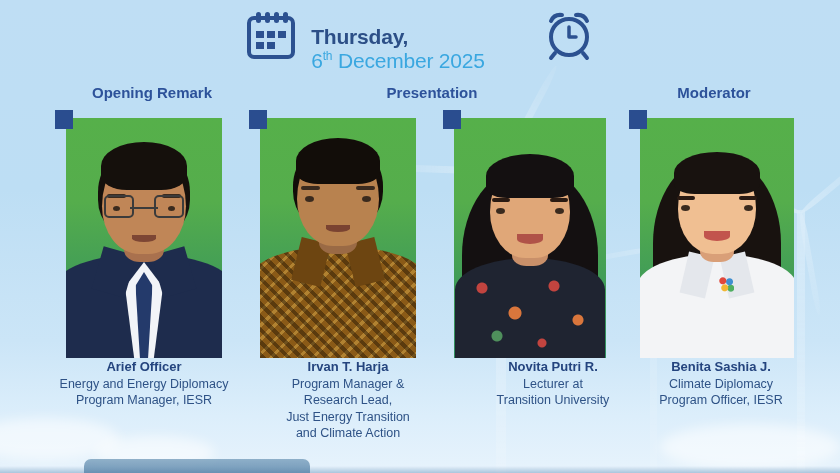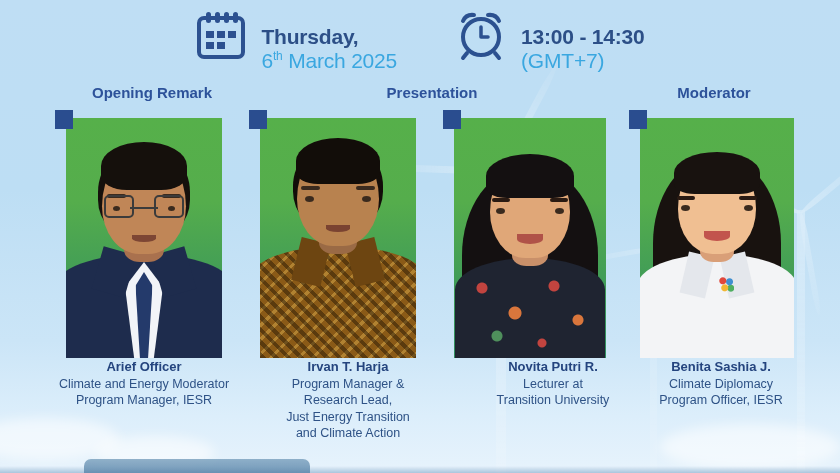--- a/index.html
+++ b/index.html
@@ -104,37 +104,33 @@
         <rect x="29" y="3" width="5" height="11" rx="2.5" fill="#2c5190"></rect>
         <rect x="38" y="3" width="5" height="11" rx="2.5" fill="#2c5190"></rect>
         <rect x="11" y="22" width="8" height="7" fill="#2c5190"></rect>
         <rect x="22" y="22" width="8" height="7" fill="#2c5190"></rect>
         <rect x="33" y="22" width="8" height="7" fill="#2c5190"></rect>
         <rect x="11" y="33" width="8" height="7" fill="#2c5190"></rect>
         <rect x="22" y="33" width="8" height="7" fill="#2c5190"></rect>
       </svg>
       <div class="htext">
         <div class="hline1">Thursday,</div>
-        <div class="hline2"><span>6</span><sup>th</sup><span> March 2025</span></div>
+        <div class="hline2"><span>6</span><sup>th</sup><span> December 2025</span></div>
       </div>
     </div>
 
     <div class="hblock">
       <svg class="hicon" width="52" height="52" viewBox="0 0 52 52">
         <circle cx="26" cy="28" r="18" fill="none" stroke="#2c5190" stroke-width="4"></circle>
         <path d="M8 12 q3-7 11-6" fill="none" stroke="#2c5190" stroke-width="4" stroke-linecap="round"></path>
         <path d="M44 12 q-3-7-11-6" fill="none" stroke="#2c5190" stroke-width="4" stroke-linecap="round"></path>
         <path d="M12 44 l-4 5" stroke="#2c5190" stroke-width="4" stroke-linecap="round"></path>
         <path d="M40 44 l4 5" stroke="#2c5190" stroke-width="4" stroke-linecap="round"></path>
         <path d="M26 18 v10 h7" fill="none" stroke="#2c5190" stroke-width="3.5" stroke-linecap="round" stroke-linejoin="round"></path>
       </svg>
-      <div class="htext">
-        <div class="hline1">13:00 - 14:30</div>
-        <div class="hline2">(GMT+7)</div>
-      </div>
     </div>
 
   </div>
 
   <div class="roles">
     <div class="role" style="left:52px;width:200px;">Opening Remark</div>
     <div class="role" style="left:332px;width:200px;">Presentation</div>
     <div class="role" style="left:614px;width:200px;">Moderator</div>
   </div>
 
@@ -229,21 +225,21 @@
         <div class="p-mouth" style="left:50%;transform:translateX(-50%);bottom:117px;width:26px;height:10px;background:#c2544d;"></div>
       </div>
     </div>
 
   </div>
 
   <div class="names">
 
     <div class="nblock" style="left:26px;width:236px;">
       <div class="nname">Arief Officer</div>
-      <div class="nrole">Climate and Energy Moderator</div>
+      <div class="nrole">Energy and Energy Diplomacy</div>
       <div class="nrole">Program Manager, IESR</div>
     </div>
 
     <div class="nblock" style="left:258px;width:180px;">
       <div class="nname">Irvan T. Harja</div>
       <div class="nrole">Program Manager &amp;</div>
       <div class="nrole">Research Lead,</div>
       <div class="nrole">Just Energy Transition</div>
       <div class="nrole">and Climate Action</div>
     </div>

